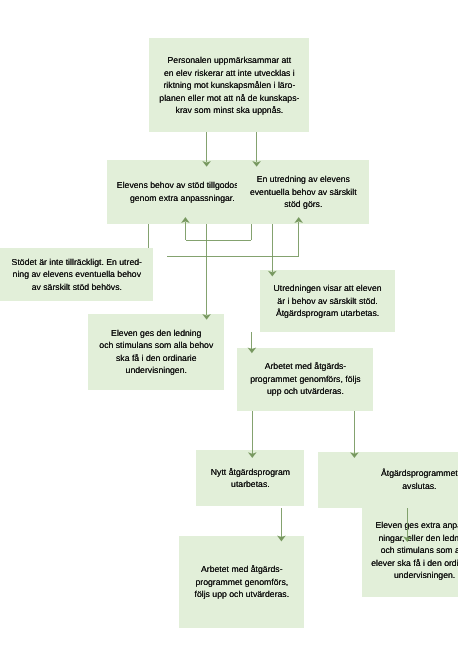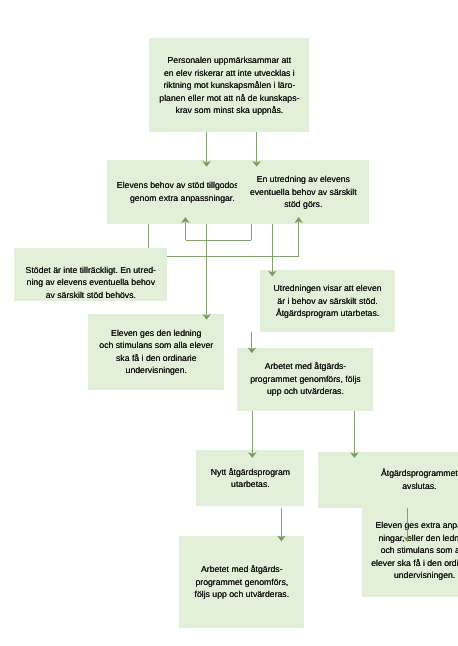--- a/index.html
+++ b/index.html
@@ -28,33 +28,33 @@
   </div>
   <div class="node" style="left:74px;top:160.2px;width:150px;height:63.4px;margin-left:33px;">
     <span>Elevens behov av stöd tillgodoses
 genom extra anpassningar.</span>
   </div>
   <div class="node" style="left:237px;top:160.1px;width:132px;height:63.6px;">
     <span>En utredning av elevens
 eventuella behov av särskilt
 stöd görs.</span>
   </div>
-  <div class="node" style="left:14px;top:248px;width:153px;height:53px;align-items:flex-end;">
+  <div class="node" style="left:0;top:248px;width:153px;height:53px;">
     <span>Stödet är inte tillräckligt. En utred-
 ning av elevens eventuella behov
 av särskilt stöd behövs.</span>
   </div>
   <div class="node" style="left:237.5px;top:270px;width:135.5px;height:61.8px;margin-left:22px;">
     <span>Utredningen visar att eleven
 är i behov av särskilt stöd.
 Åtgärdsprogram utarbetas.</span>
   </div>
   <div class="node" style="left:88.2px;top:313.5px;width:135.6px;height:76.8px;">
     <span>Eleven ges den ledning
-och stimulans som alla elever
+och stimulans som alla behov
 ska få i den ordinarie
 undervisningen.</span>
   </div>
   <div class="node" style="left:237.4px;top:347.5px;width:135.5px;height:63.4px;">
     <span>Arbetet med åtgärds-
 programmet genomförs, följs
 upp och utvärderas.</span>
   </div>
   <div class="node" style="left:196.4px;top:428px;width:107.4px;height:56.1px;margin-top:22px;">
     <span>Nytt åtgärdsprogram

